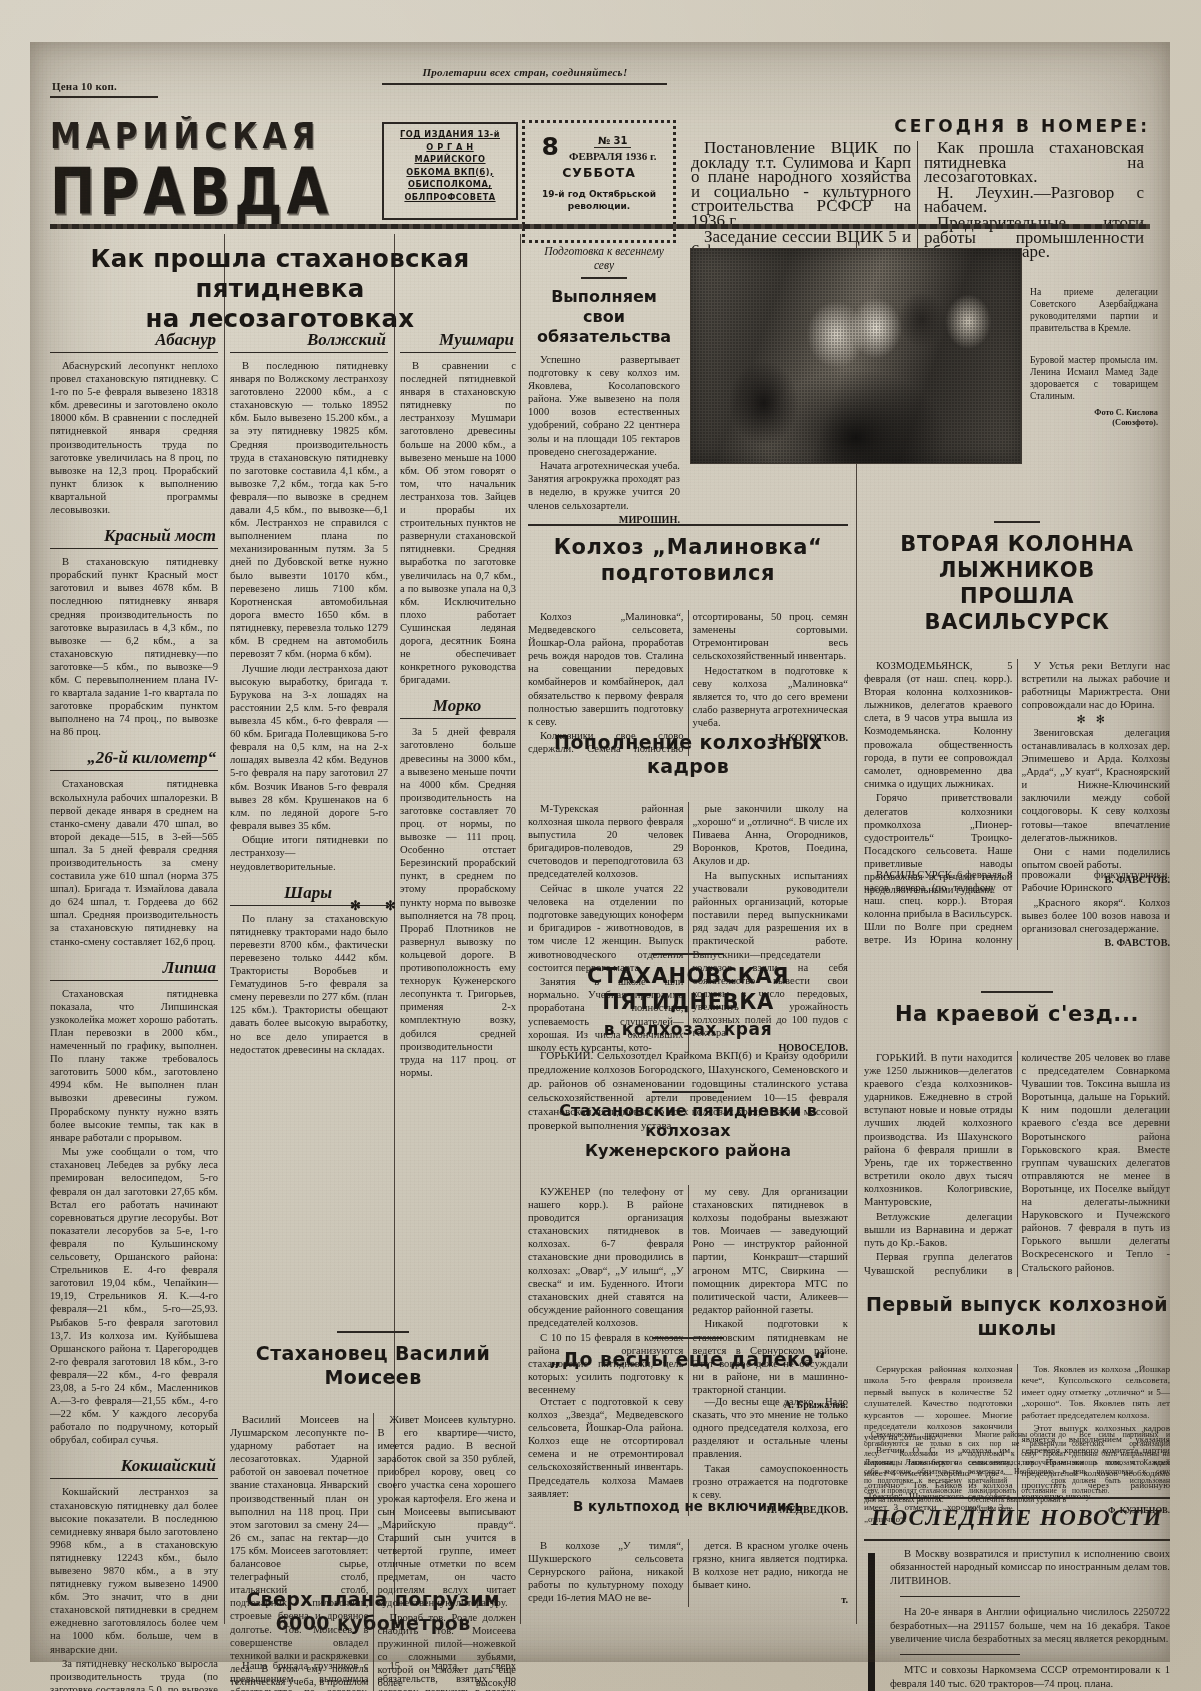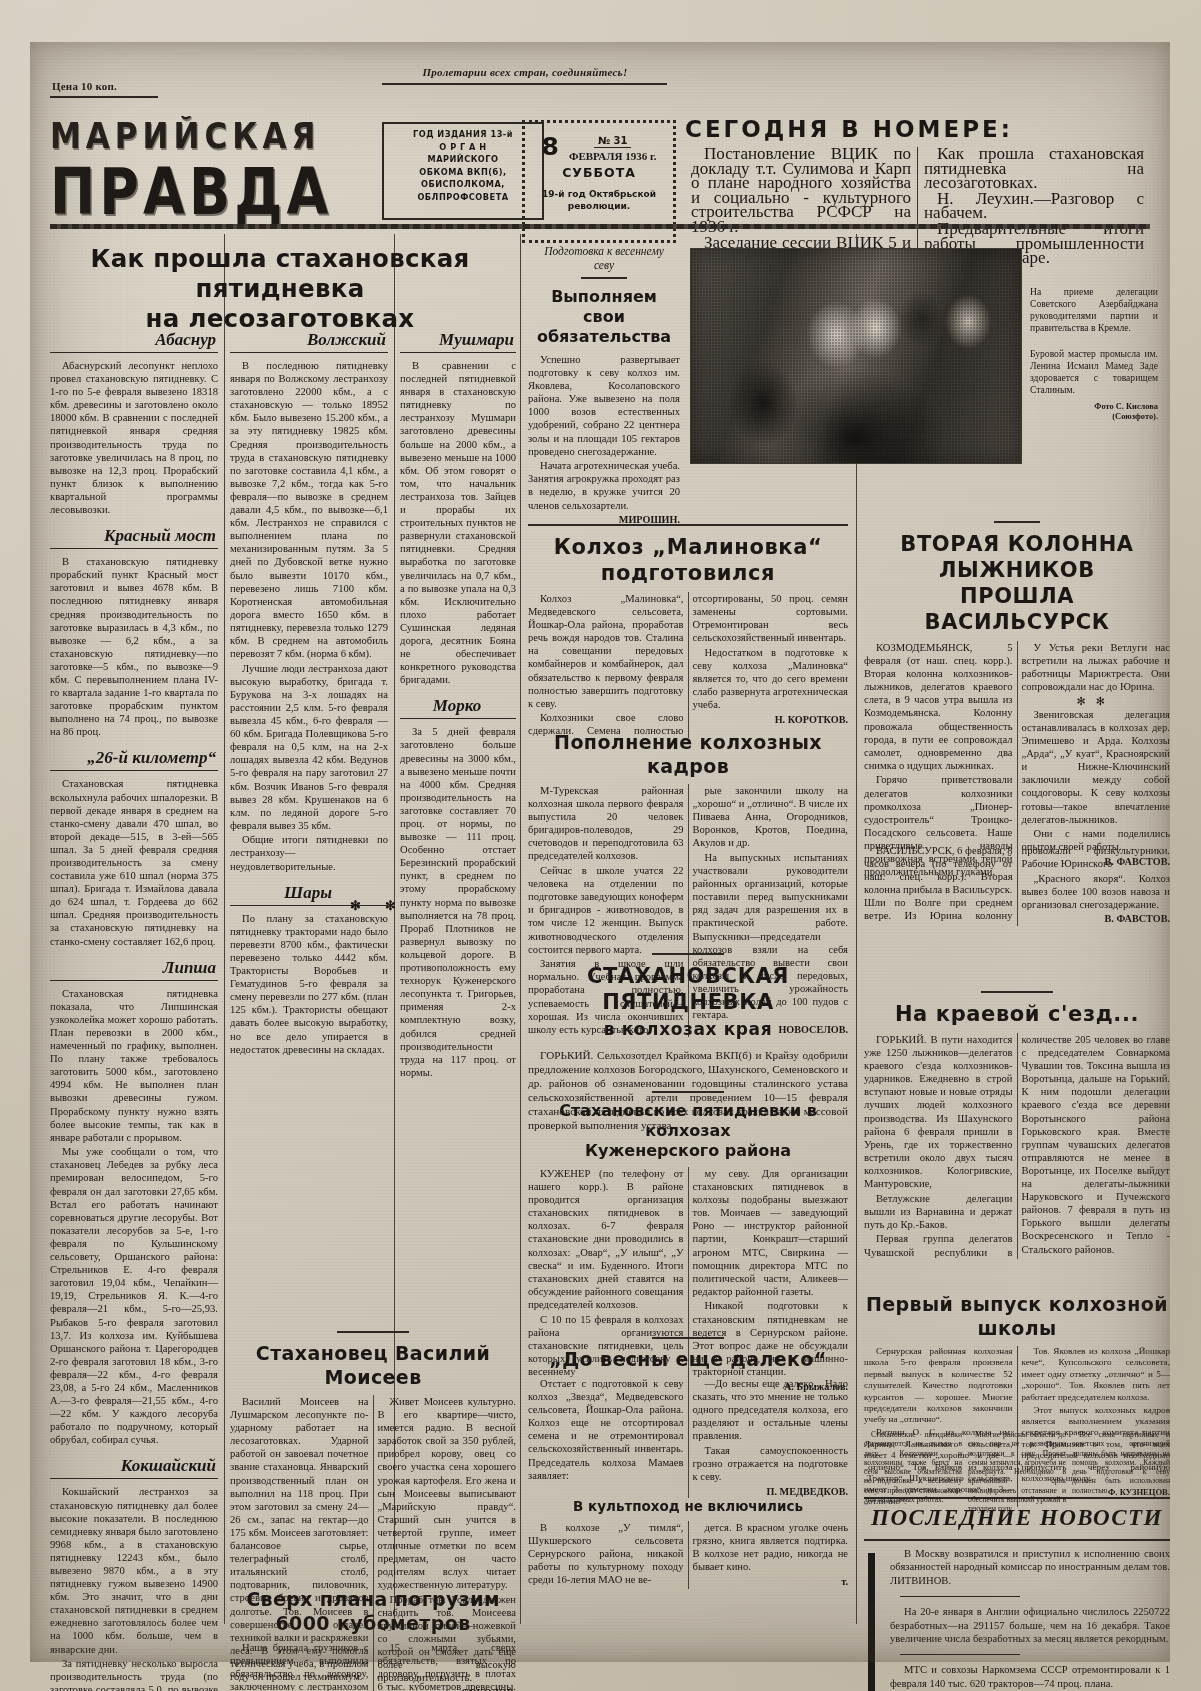--- a/index.html
+++ b/index.html
@@ -53,40 +53,40 @@
     text-shadow:1px 1px 0 rgba(40,34,28,.5);
   }
   .logo .l2{
     font-family:"DejaVu Sans", sans-serif;font-weight:bold;font-size:53px;
     letter-spacing:4px;color:#1d1a16;margin-top:2px;
     transform:scaleY(1.22) scaleX(1.02);transform-origin:left top;
     text-shadow:1.5px 1.5px 0 rgba(35,30,24,.55);
   }
 
   .imprint{position:absolute;left:352px;top:80px;width:126px;height:86px;
-    border:2px solid #2b2723;padding:4px 16px;text-align:center;}
+    border:2px solid #2b2723;padding:4px 3px;text-align:center;text-decoration:underline;}
   .imprint div{font-family:"DejaVu Sans", sans-serif;font-weight:bold;font-size:8.2px;
     letter-spacing:.5px;line-height:12.5px;}
 
   .datebox{position:absolute;left:492px;top:78px;width:148px;height:110px;
     border:3px dotted #2b2723;text-align:center;padding-top:7px;}
   .datebox .big{font-family:"DejaVu Sans", sans-serif;font-weight:bold;font-size:25px;
     display:inline-block;vertical-align:middle;}
   .datebox .mid{display:inline-block;vertical-align:middle;margin-left:6px;text-align:center;}
   .datebox .num{font-family:"DejaVu Sans", sans-serif;font-weight:bold;font-size:10px;
     border-bottom:1px solid #2b2723;padding:0 4px 1px;}
   .datebox .mon{font-family:Liberation Serif, serif;font-weight:bold;font-size:11px;margin-top:2px;}
   .datebox .dow{font-family:"DejaVu Sans", sans-serif;font-weight:bold;font-size:12.5px;
     letter-spacing:1px;margin-top:3px;}
   .datebox .yr{font-family:"DejaVu Sans", sans-serif;font-weight:bold;font-size:9px;
     line-height:12px;margin-top:8px;padding:0 8px;}
 
   .today{position:absolute;left:655px;top:74px;width:465px;}
   .today h2{margin:0 0 5px;font-family:"DejaVu Sans", sans-serif;font-weight:bold;
-    font-size:23px;letter-spacing:3px;text-align:left;}
+    font-size:17px;letter-spacing:3px;text-align:right;}
   .today .cols{display:flex;gap:0;}
   .today .c{width:50%;font-size:17px;line-height:14.6px;text-align:justify;padding:0 6px;}
   .today .c.first{border-right:1px solid #3a332c;}
   .today p{margin:0 0 1px;text-indent:13px;}
 
   .rule-thick{position:absolute;left:20px;width:1100px;height:5px;
     background:repeating-linear-gradient(90deg,#2a2622 0 7px,#4b443c 7px 11px);}
 
   
   .body{position:absolute;left:20px;top:192px;width:1100px;}
@@ -109,21 +109,21 @@
     text-align:center;margin:8px 0 6px;line-height:20px;}
   h2.hd.sm{font-size:13.5px;line-height:17px;}
   h2.hd.lg{font-size:19px;line-height:24px;letter-spacing:.4px;}
   h2.hd.xl{font-size:21px;line-height:26px;letter-spacing:.6px;}
 
   p.t{margin:0 0 1.5px;font-size:10.6px;line-height:13.1px;text-align:justify;
     text-indent:12px;hyphens:auto;}
   p.t.sig{text-align:right;font-weight:bold;text-indent:0;font-size:10.2px;}
   p.t.small{font-size:9.2px;line-height:11.4px;}
 
-  .twocol{column-count:2;column-gap:9px;column-rule:1px solid #4a423a;}
+  .twocol{column-count:2;column-gap:9px;column-rule:1px solid #4a423a;margin-top:24px;}
 
   .hr-short{border-top:2px solid #2b2723;width:72px;margin:7px auto;}
   .hr-full{border-top:2px solid #2b2723;width:100%;margin:8px 0 6px;}
 
   
   .photo{width:100%;height:214px;position:relative;overflow:hidden;margin-top:8px;
     background:#6f6a60;border:1px solid #3d3730;}
   .photo .ph{position:absolute;inset:0;
     background:
       radial-gradient(ellipse 50px 60px at 22% 72%, #171514 0%, rgba(30,28,26,0) 70%),
@@ -307,21 +307,21 @@
         <div style="display:flex;gap:10px;">
           <div style="width:330px;">
             <div class="photo">
               <div class="ph"></div>
               <div class="halftone"></div>
               <div class="frm"></div>
             </div>
           </div>
           <div style="width:128px;padding-top:40px;">
             <p class="cap">На приеме делегации Советского Азербайджана руководителями партии и правительства в Кремле.</p>
-            <p class="cap" style="margin-top:14px;">Буровой мастер промысла им. Ленина Исмаил Мамед Заде здоровается с товарищем Сталиным.</p>
+            <p class="cap" style="margin-top:20px;">Буровой мастер промысла им. Ленина Исмаил Мамед Заде здоровается с товарищем Сталиным.</p>
             <p class="cap credit">Фото С. Кислова<br>(Союзфото).</p>
           </div>
         </div>
       </div>
 
       <div class="col" style="left:478px;width:320px;top:282px;">
         <div class="hr-full"></div>
         <h2 class="hd xl">Колхоз „Малиновка“ подготовился</h2>
         <div class="twocol">
           <p class="t">Колхоз „Малиновка“, Медведевского сельсовета, Йошкар-Ола района, проработав речь вождя народов тов. Сталина на совещании передовых комбайнеров и комбайнерок, дал обязательство к первому февраля полностью завершить подготовку к севу.</p>

